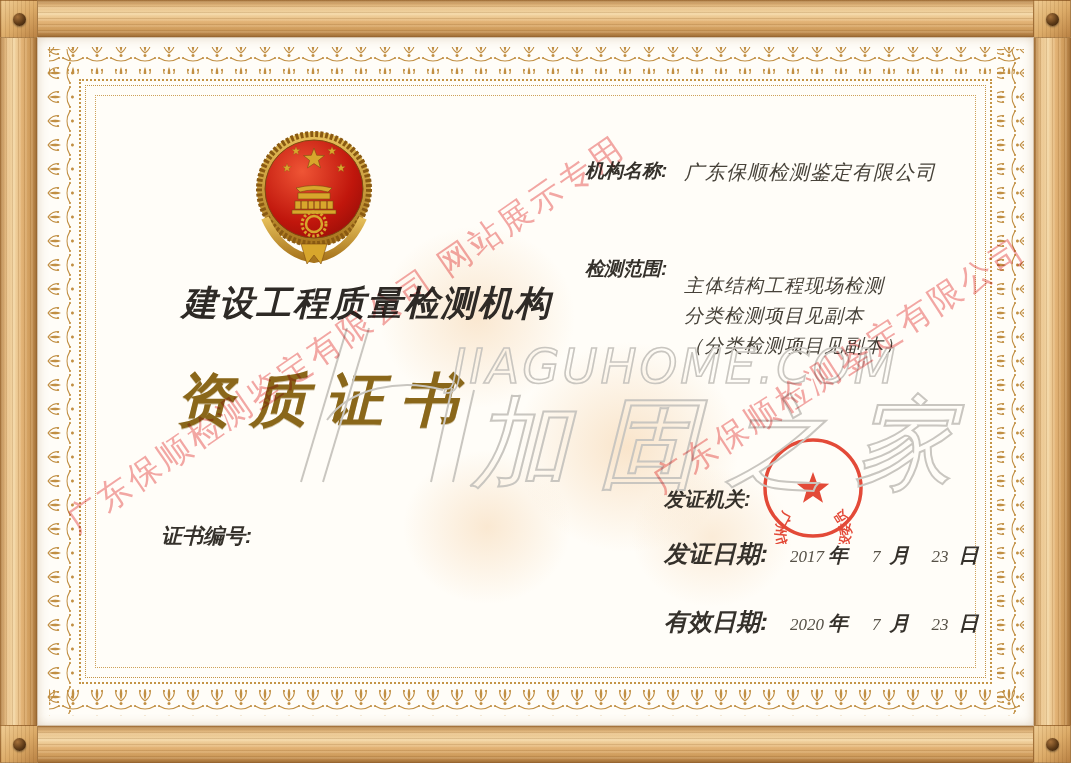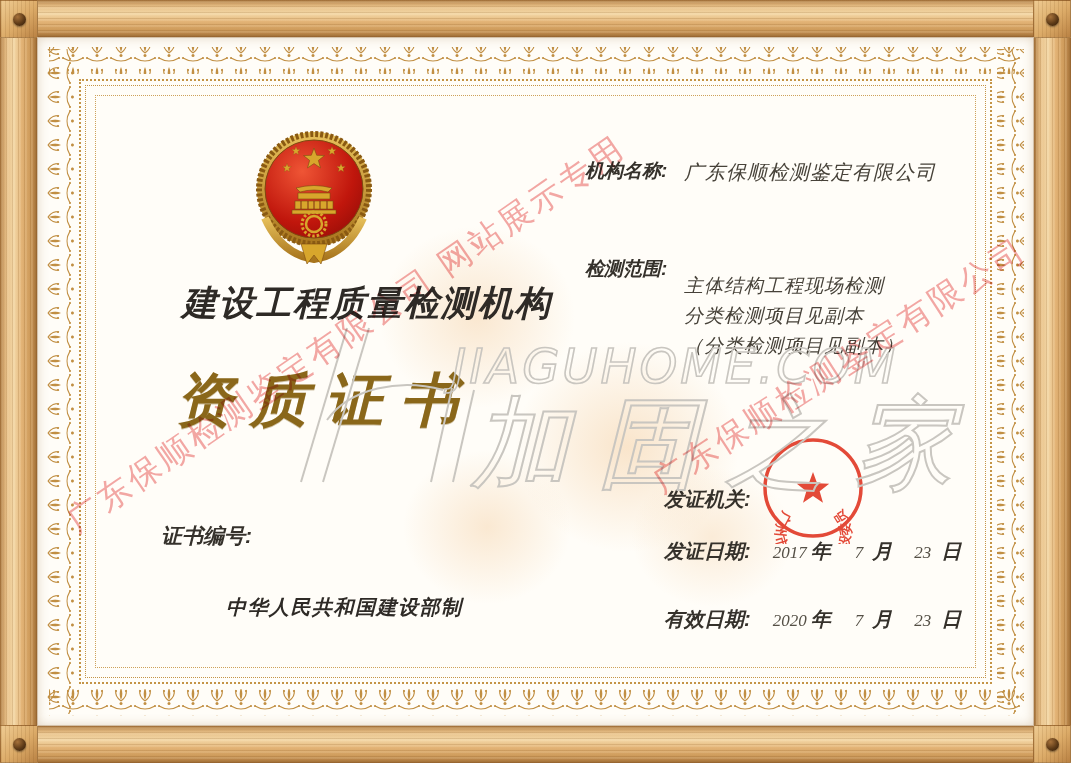--- a/index.html
+++ b/index.html
@@ -65,21 +65,21 @@
   }
   .lb-orgname{left:585px;top:158px;font-size:19px;}
   .v-orgname{left:684px;top:159px;font-size:20px;letter-spacing:1px;}
   .lb-scope{left:585px;top:256px;font-size:19px;}
   .v-scope{left:684px;top:271px;font-size:19px;line-height:30px;letter-spacing:1px;}
   .v-scope div{white-space:nowrap;}
   .lb-issuer{left:664px;top:486px;font-size:20px;}
   .daterow{display:flex;align-items:baseline;}
   .row-issue{left:664px;top:538px;}
   .row-valid{left:664px;top:606px;}
-  .daterow .dl{font-size:20px;}
+  .daterow .dl{font-size:24px;}
   .daterow .num{font-size:17px;color:#555046;}
   .daterow .u{font-size:20px;}
   .m-year{margin-left:22px;} .u-year{margin-left:4px;}
   .m-month{margin-left:24px;} .u-month{margin-left:9px;}
   .m-day{margin-left:22px;} .u-day{margin-left:10px;}
   .lb-certno{left:161px;top:522px;font-size:21px;}
   .v-certno{left:255px;top:525px;font-size:20px;letter-spacing:1px;}
   .maker{left:226px;top:594px;font-size:20px;letter-spacing:1.5px;color:#2e2a26;}
   
   .emblem{position:absolute;left:251px;top:126px;}
@@ -195,21 +195,20 @@
     </g>
     <circle cx="63" cy="98" r="12" fill="none" stroke="#d8a62c" stroke-width="3" stroke-dasharray="2.5 2"></circle>
     <circle cx="63" cy="98" r="8" fill="none" stroke="#d8a62c" stroke-width="2.5"></circle>
     <path d="M14 92 Q30 128 63 133 Q96 128 112 92" fill="none" stroke="url(#embGold)" stroke-width="8"></path>
     <path d="M50 118 L56 138 L63 129 L70 138 L76 118 Z" fill="#d8a62c" stroke="#7c4a10" stroke-width="0.6"></path>
   </svg>
 
   <div class="t hei org-type">建设工程质量检测机构</div>
   <div class="t cert-title">资质证书</div>
   <div class="t hei lb-certno">证书编号:</div>
-  <div class="t hei maker">中华人民共和国建设部制</div>
 
   <div class="t hei lb-orgname">机构名称:</div>
   <div class="t song v-orgname">广东保顺检测鉴定有限公司</div>
   <div class="t hei lb-scope">检测范围:</div>
   <div class="t song v-scope">
     <div>主体结构工程现场检测</div>
     <div>分类检测项目见副本</div>
     <div>（分类检测项目见副本）</div>
   </div>
   <div class="t hei lb-issuer">发证机关:</div>

